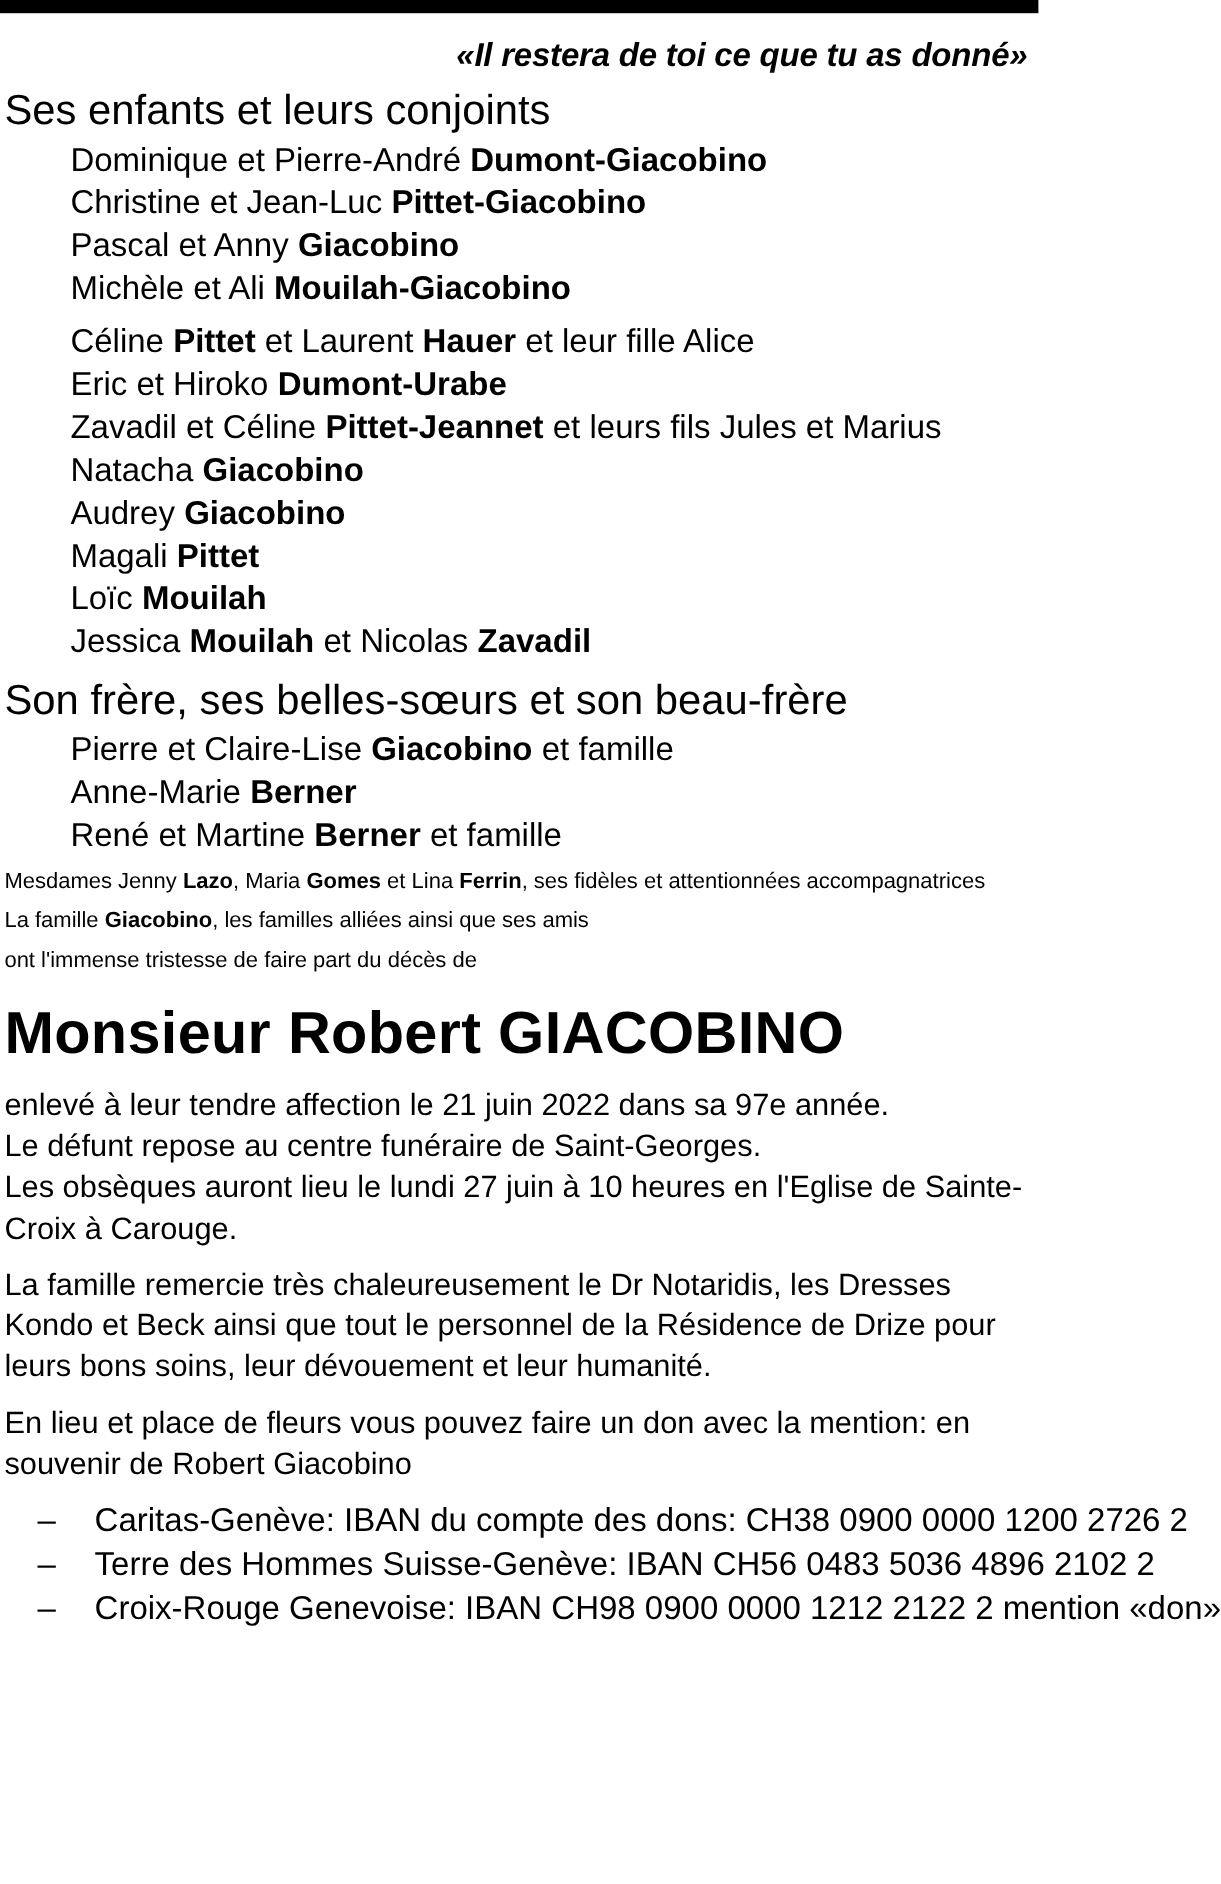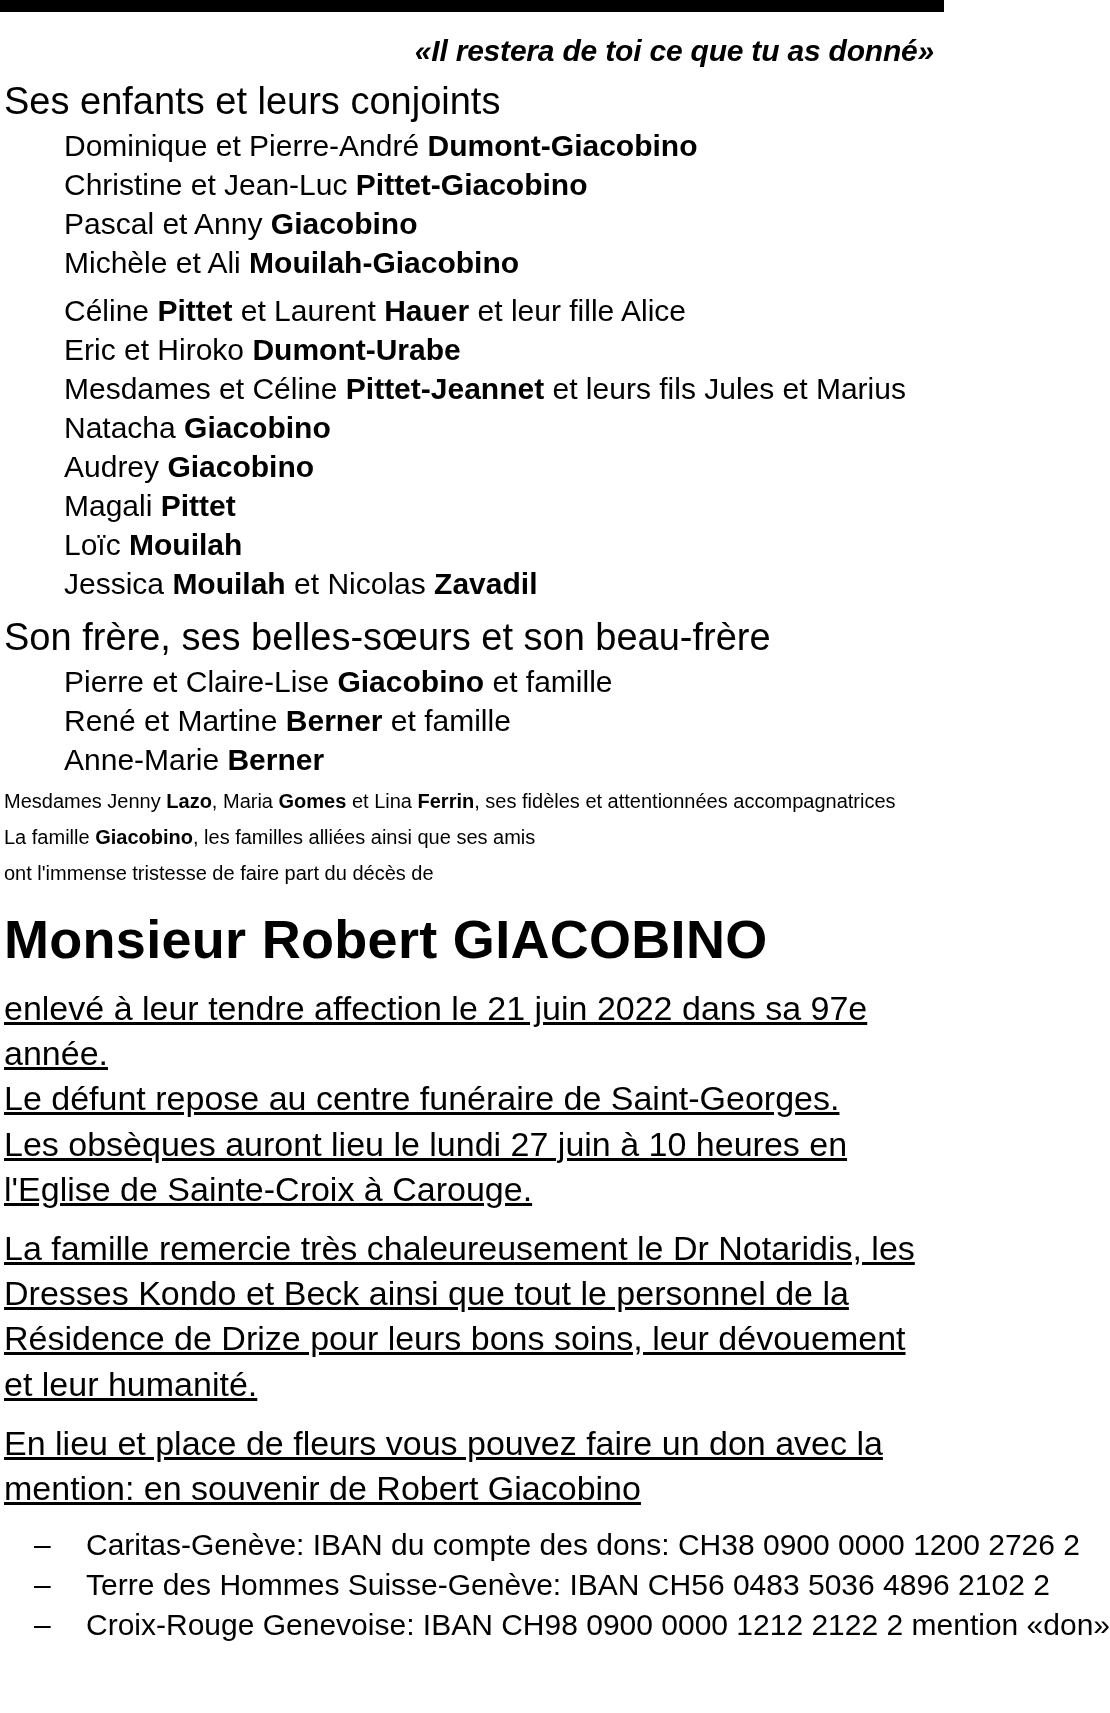--- a/index.html
+++ b/index.html
@@ -71,24 +71,23 @@
   }
   .deceased {
     text-align: left;
     font-size: 54px;
     font-weight: bold;
     line-height: 1.15;
     margin: 22px 0 16px 0;
     letter-spacing: 0.3px;
   }
   .block {
-    font-size: 34px;
+    font-size: 28px;
     line-height: 1.33;
     margin-bottom: 14px;
-    text-decoration: underline;
   }
   .block div {
     white-space: nowrap;
   }
   .block.wrap div {
     white-space: normal;
   }
   .donations {
     margin: 0;
     padding: 0;
@@ -126,35 +125,35 @@
         <li><span>Christine et Jean-Luc </span><b>Pittet-Giacobino</b></li>
         <li><span>Pascal et Anny </span><b>Giacobino</b></li>
         <li><span>Michèle et Ali </span><b>Mouilah-Giacobino</b></li>
       </ul>
     </div>
 
     <div class="group">
       <ul class="group-list">
         <li><span>Céline </span><b>Pittet</b><span> et Laurent </span><b>Hauer</b><span> et leur fille Alice</span></li>
         <li><span>Eric et Hiroko </span><b>Dumont-Urabe</b></li>
-        <li><span>Mesdames et Céline </span><b>Pittet-Jeannet</b><span> et leurs fils Jules et Marius</span></li>
+        <li><span>Zavadil et Céline </span><b>Pittet-Jeannet</b><span> et leurs fils Jules et Marius</span></li>
         <li><span>Natacha </span><b>Giacobino</b></li>
         <li><span>Audrey </span><b>Giacobino</b></li>
         <li><span>Magali </span><b>Pittet</b></li>
         <li><span>Loïc </span><b>Mouilah</b></li>
         <li><span>Jessica </span><b>Mouilah</b><span> et Nicolas </span><b>Zavadil</b></li>
       </ul>
     </div>
 
     <div class="group">
       <div class="group-head">Son frère, ses belles-sœurs et son beau-frère</div>
       <ul class="group-list">
         <li><span>Pierre et Claire-Lise </span><b>Giacobino</b><span> et famille</span></li>
+        <li><span>Anne-Marie </span><b>Berner</b></li>
         <li><span>René et Martine </span><b>Berner</b><span> et famille</span></li>
-        <li><span>Anne-Marie </span><b>Berner</b></li>
       </ul>
     </div>
 
     <div class="para para-tight"><span>Mesdames Jenny </span><b>Lazo</b><span>, Maria </span><b>Gomes</b><span> et Lina </span><b>Ferrin</b><span>, ses fidèles et attentionnées accompagnatrices</span></div>
 
     <div class="para para-tight"><span>La famille </span><b>Giacobino</b><span>, les familles alliées ainsi que ses amis</span></div>
 
     <div class="para">ont l'immense tristesse de faire part du décès de</div>
 
     <div class="deceased">Monsieur Robert GIACOBINO</div>

